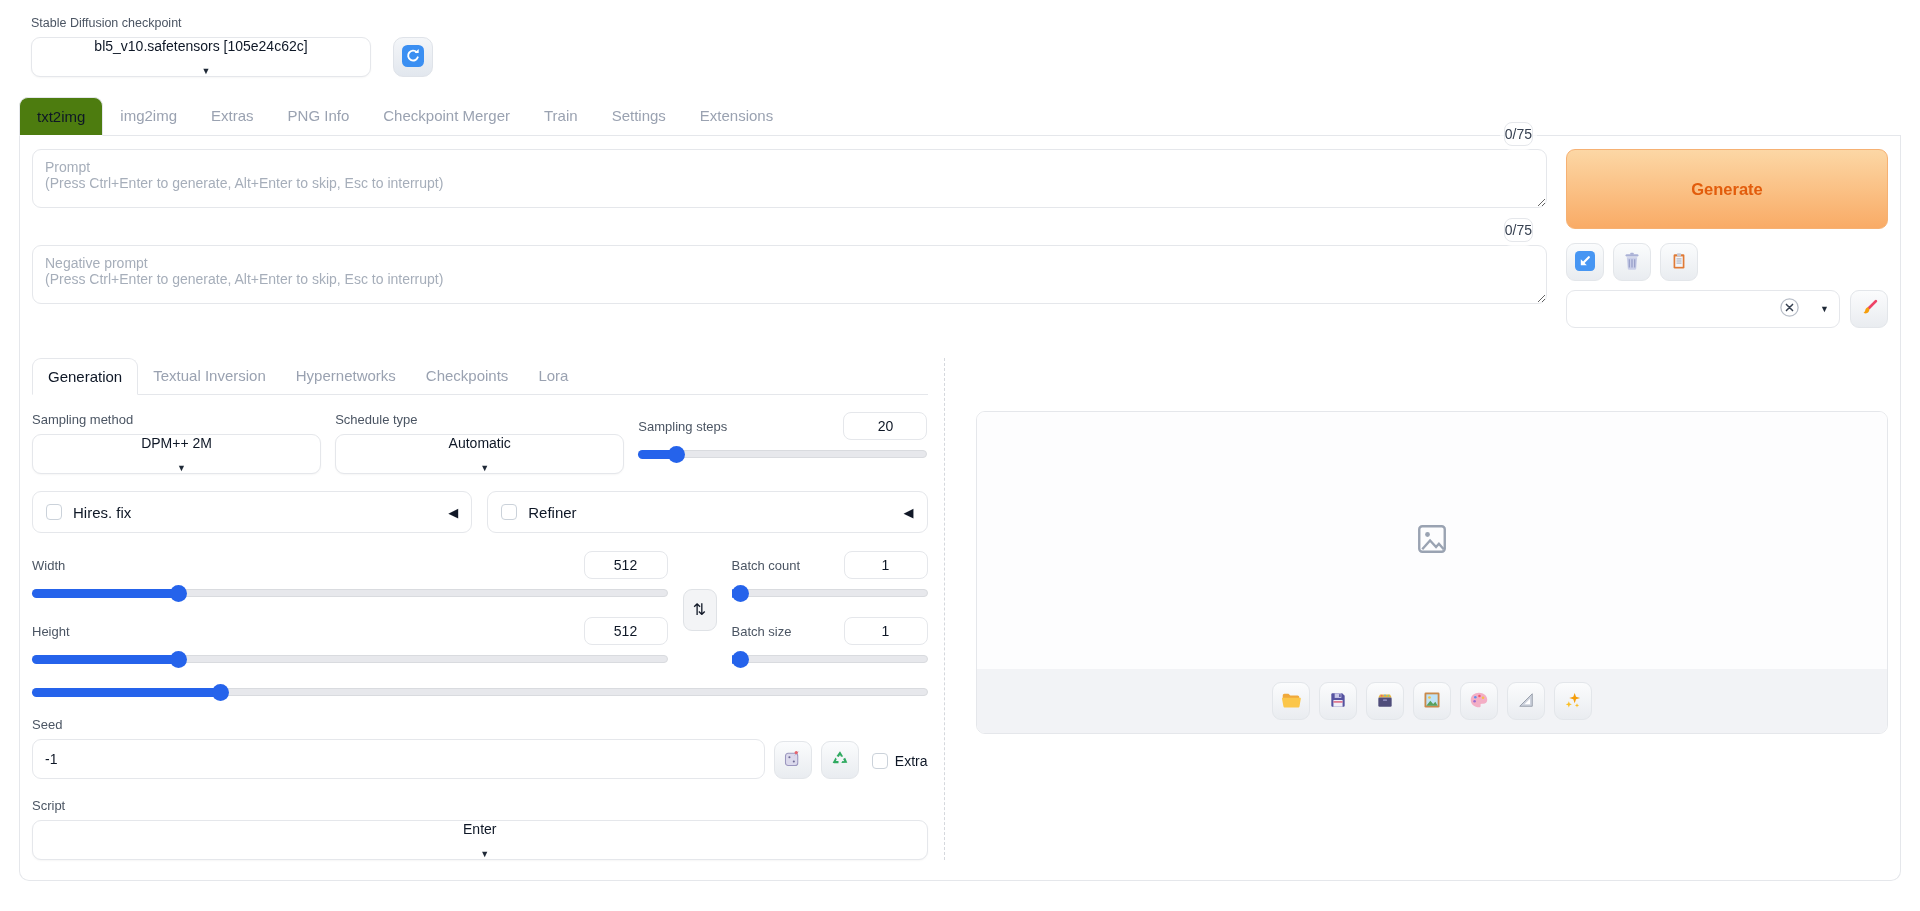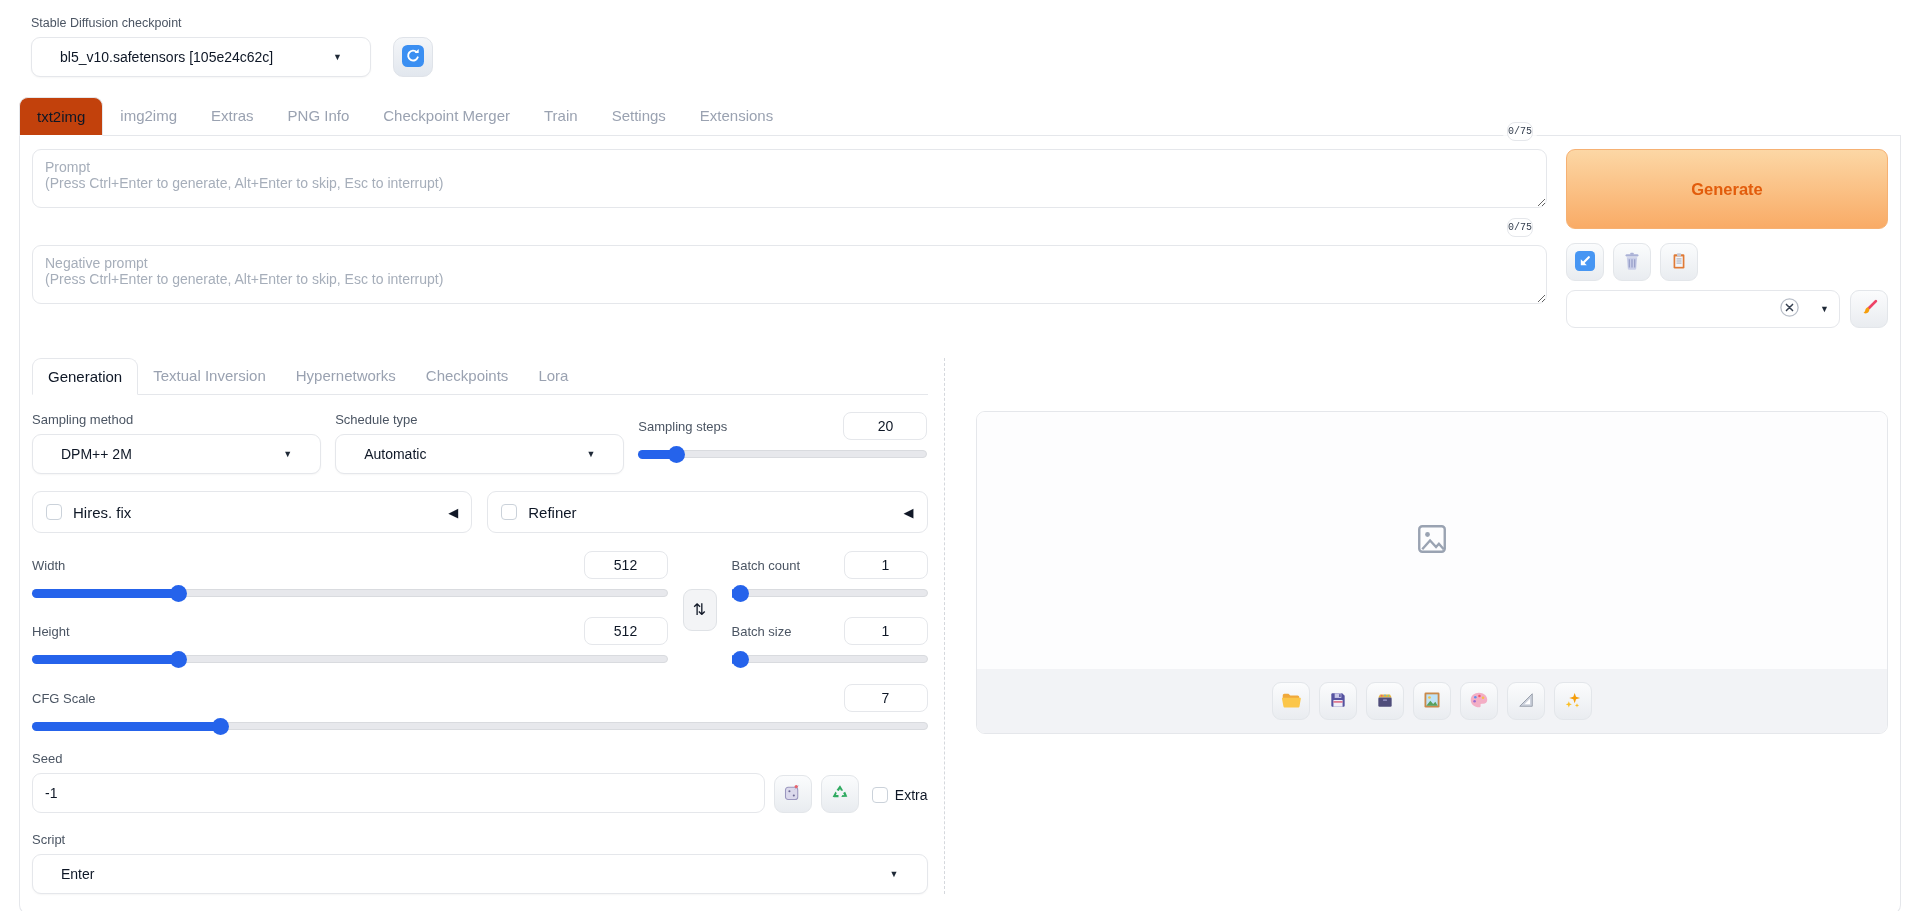--- a/index.html
+++ b/index.html
@@ -7,44 +7,44 @@
     --muted:#9aa2b1; --blue:#2563eb; --placeholder:#a6aeba;
   }
   *{box-sizing:border-box;}
   body{margin:0;background:#fff;color:var(--text);font-family:"Liberation Sans",sans-serif;
        padding:14px 19px 30px;width:1920px;}
   
   .ckpt-label{font-size:12.5px;color:var(--label);margin:2px 0 7px 12px;}
   .ckpt-row{display:flex;align-items:center;gap:22px;margin-left:12px;}
   .dd{height:40px;border:1px solid var(--border);border-radius:9px;background:#fff;
       display:flex;align-items:center;justify-content:space-between;padding:0 28px;
-      font-size:14px;color:var(--text);box-shadow:0 1px 2px rgba(0,0,0,.04);cursor:pointer;}
+      font-size:14px;color:var(--text);box-shadow:0 1px 2px rgba(0,0,0,.04);cursor:pointer;flex-direction:column;}
   .ckpt-dd{width:340px;}
   .caret{font-size:9px;color:#1f2937;margin-left:10px;}
   .icon-btn{border:1px solid #dfe3e9;border-radius:10px;
       background:linear-gradient(180deg,#f4f6f9,#e2e7ee);
       width:40px;height:40px;display:flex;align-items:center;justify-content:center;cursor:pointer;padding:0;}
   
   .tabnav{display:flex;margin-top:20px;border-bottom:1px solid var(--border);padding-left:0;}
   .tab{padding:10px 17px;font-size:15px;color:var(--muted);cursor:pointer;white-space:nowrap;}
-  .tab.active{background:#c2410c;border:1px solid var(--border);border-bottom:1px solid #fff;
+  .tab.active{background:#4d7c0f;border:1px solid var(--border);border-bottom:1px solid #fff;
       border-radius:9px 9px 0 0;margin-bottom:-1px;color:var(--text);font-weight:500;}
   .panel{border:1px solid var(--border);border-top:none;border-radius:0 0 10px 10px;
       padding:13px 12px 20px;}
   
   .gen-top{display:grid;grid-template-columns:1fr 322px;gap:19px;}
   .prompt-wrap{position:relative;}
   .prompt-wrap + .prompt-wrap{margin-top:37px;}
   textarea{width:100%;height:59px;border:1px solid var(--border);border-radius:9px;
       padding:9px 12px;font-family:"Liberation Sans",sans-serif;font-size:14px;color:var(--text);
       resize:vertical;outline:none;display:block;}
   textarea::placeholder{color:var(--placeholder);opacity:1;}
   .counter{position:absolute;top:-27px;right:14px;background:#fff;border:1px solid var(--border);
-      border-radius:8px;padding:3px 0;font-size:10px;color:#374151;z-index:5;
-      box-shadow:0 0 0 4px rgba(255,255,255,.7);font-family:Liberation Mono, monospace;}
+      border-radius:8px;padding:3px 0;font-size:14px;color:#374151;z-index:5;
+      box-shadow:0 0 0 4px rgba(255,255,255,.7);}
   
   .generate-btn{width:100%;height:80px;border-radius:9px;border:1px solid #f6b173;cursor:pointer;
       background:linear-gradient(180deg,#fcd7a5 0%,#f9ab66 100%);
       color:#e25c0c;font-weight:700;font-size:16.5px;font-family:"Liberation Sans",sans-serif;}
   .tools{display:flex;gap:9px;margin-top:14px;}
   .tool-btn{width:38px;height:38px;border-radius:9px;border:1px solid #e3e6ea;cursor:pointer;
       background:linear-gradient(180deg,#fbfcfd,#e9ecf0);
       display:flex;align-items:center;justify-content:center;padding:0;}
   .styles-row{display:flex;gap:10px;margin-top:9px;align-items:center;}
   .styles-dd{flex:1;height:38px;border:1px solid var(--border);border-radius:9px;background:#fff;
@@ -298,24 +298,20 @@
             <div class="slider" style="--pct: 1.5%;">
               <div class="track"></div>
                 <div class="fill"></div>
                 <div class="thumb"></div>
             </div>
           </div>
         </div>
       </div>
 
       <div class="cfg-field">
-        <div class="label-row">
-          <span class="field-label">CFG Scale</span>
-          <input class="num-input" value="7" style="">
-        </div>
         <div class="slider" style="--pct: 21%;">
           <div class="track"></div>
             <div class="fill"></div>
             <div class="thumb"></div>
         </div>
       </div>
 
       <div class="seed-row">
         <div class="seed-block">
           <div class="field-label">Seed</div>

